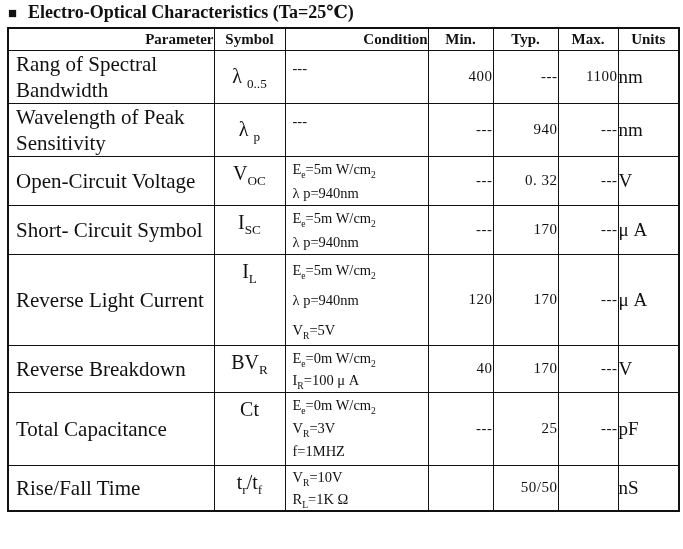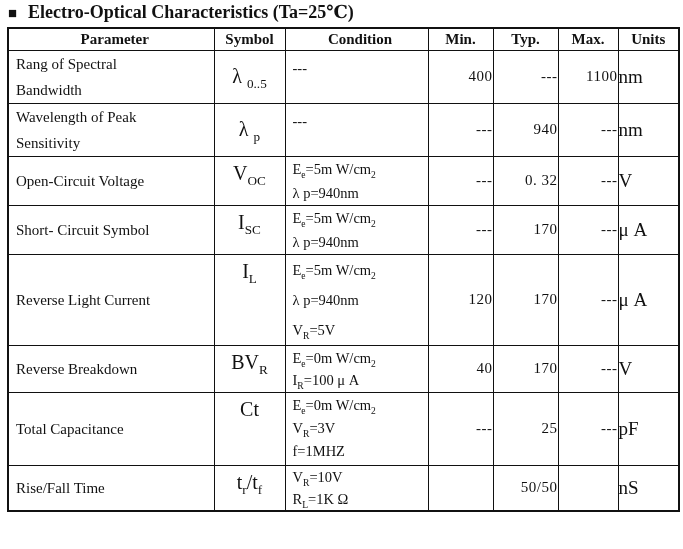--- a/index.html
+++ b/index.html
@@ -48,24 +48,24 @@
   tr.r4{height:47px;}
   tr.r5{height:90px;}
   tr.r6{height:47px;}
   tr.r7{height:47px;}
   tr.r8{height:73px;}
   tr.r9{height:46px;}
   th{
     font-size:15px;font-weight:bold;
     text-align:center;vertical-align:middle;
   }
-  th.left{text-align:center;padding-left:7px;}
+  th.left{text-align:right;padding-left:7px;}
   td.param{
     text-align:left;padding-left:7px;
-    font-size:15px;line-height:26px;
+    font-size:21px;line-height:26px;
     vertical-align:middle;
   }
   td.sym{
     text-align:center;vertical-align:top;
     padding-top:5px;font-size:20px;
   }
   tr.symc td.sym{vertical-align:middle;padding-top:0;}
   td.cond{
     text-align:left;padding-left:7px;
     font-size:14.5px;vertical-align:middle;

